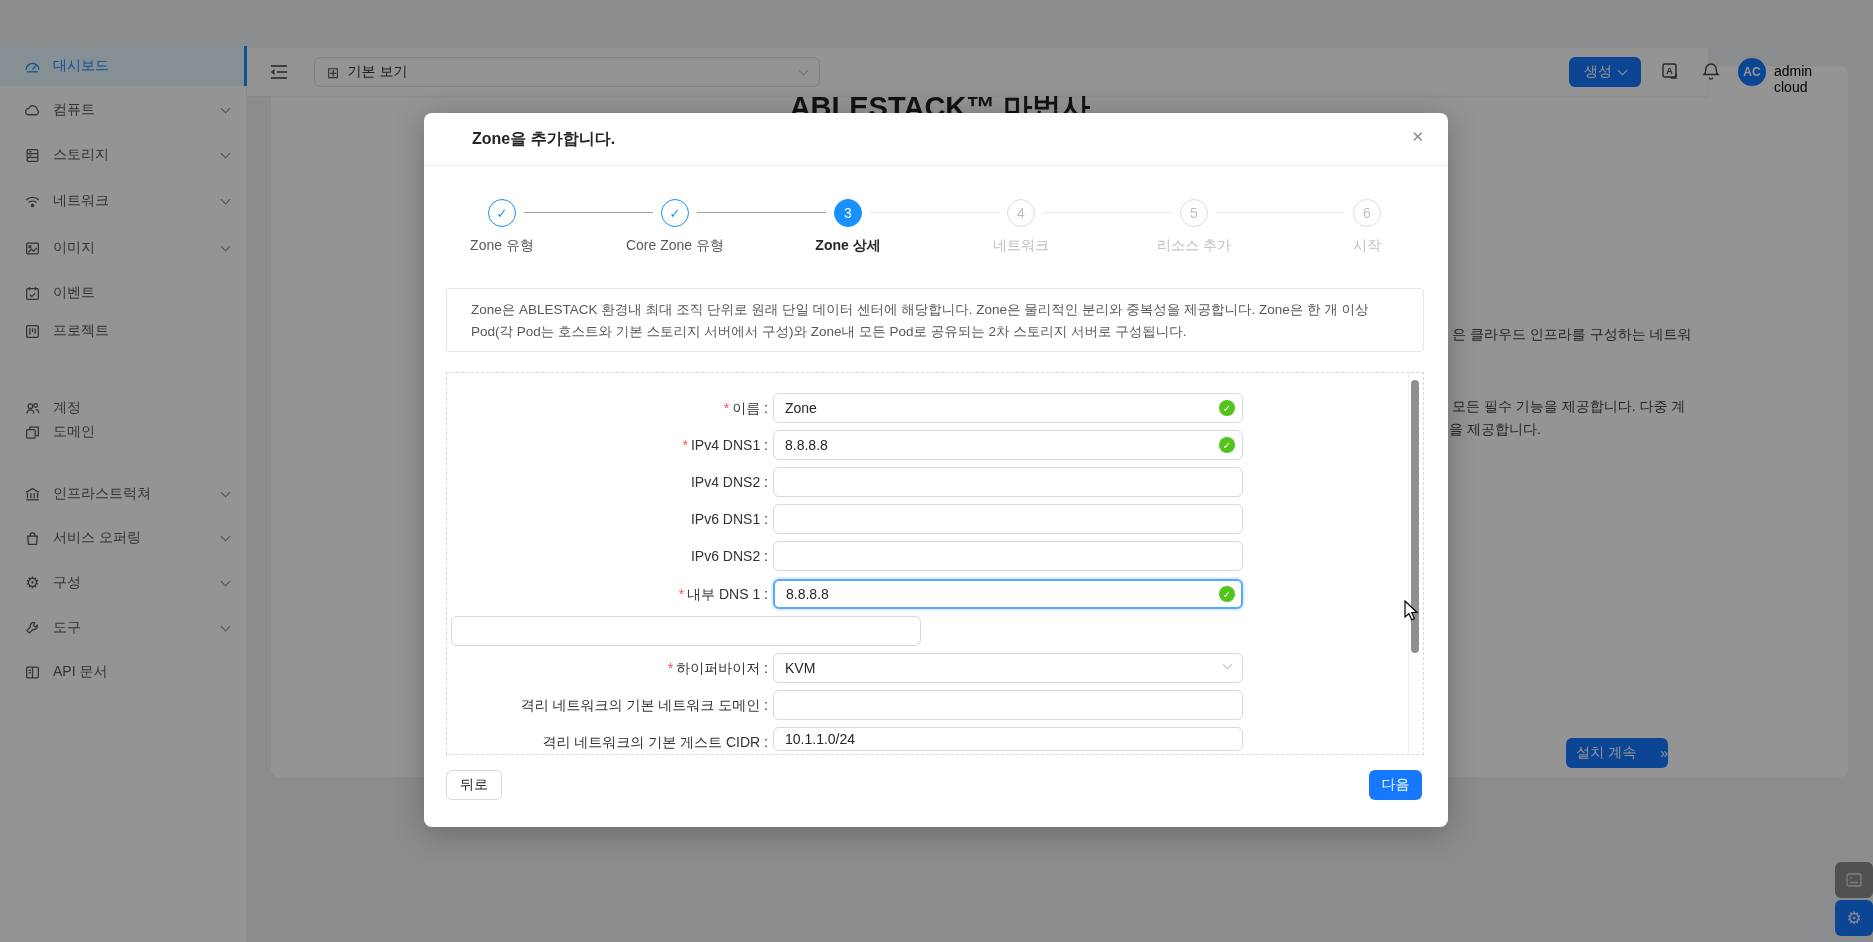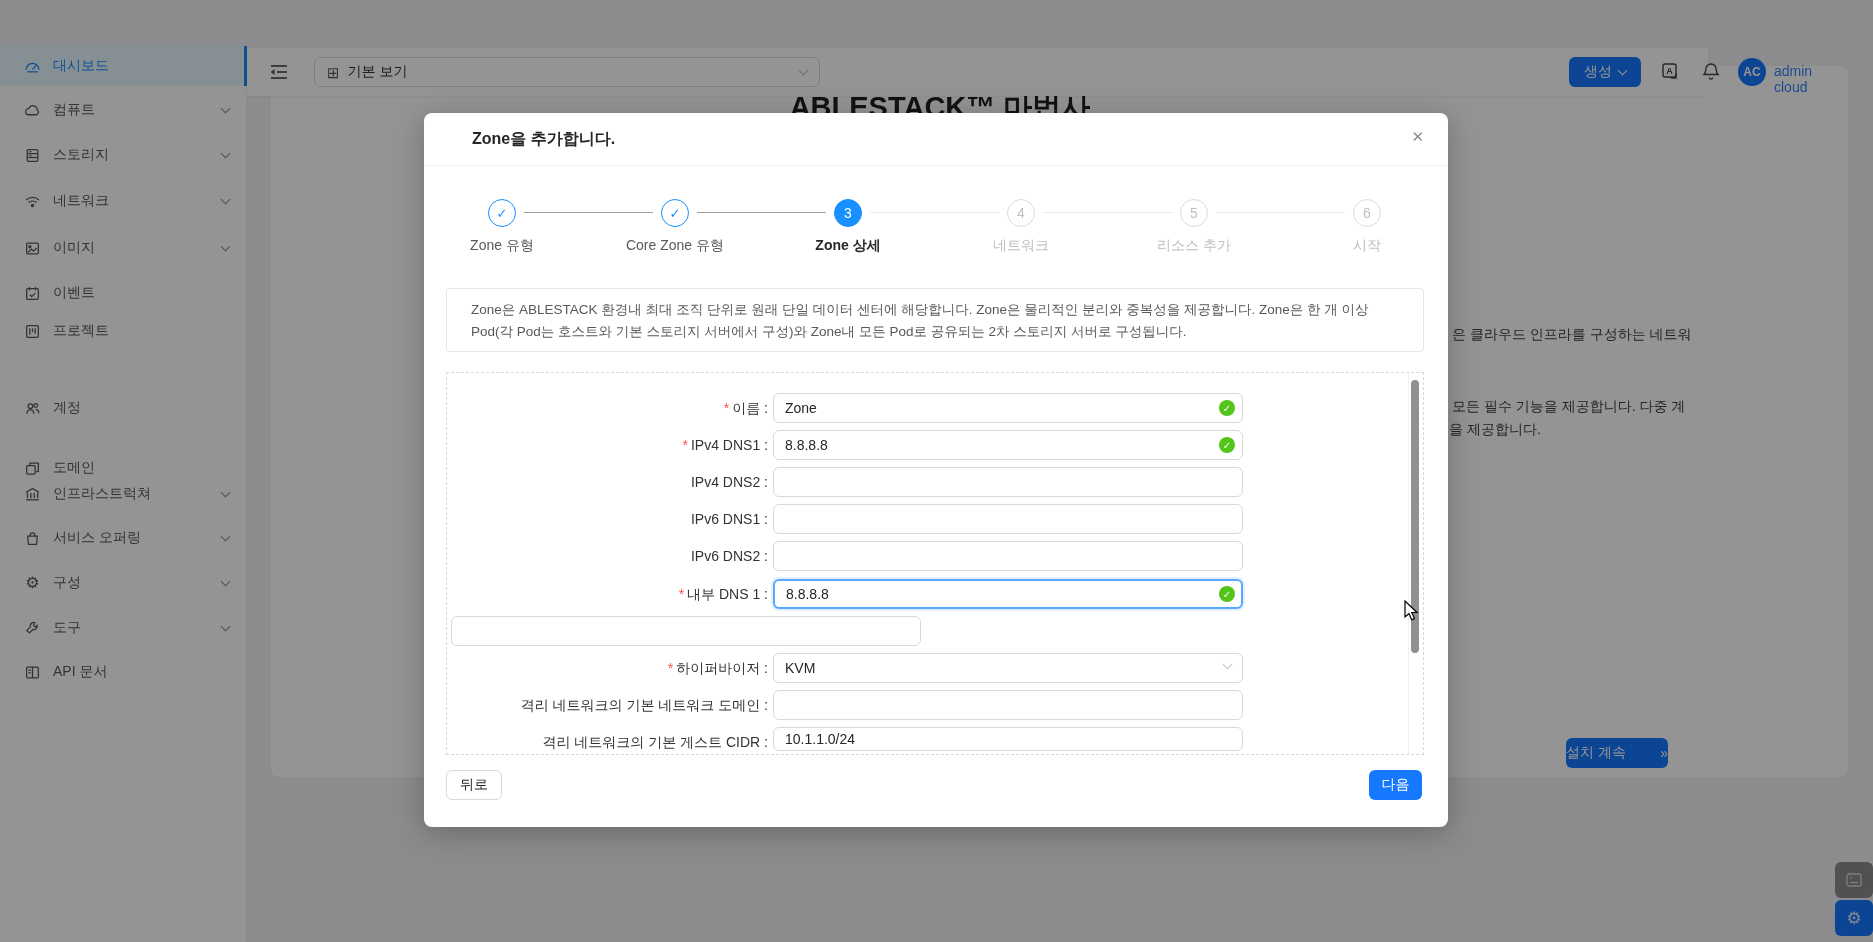--- a/index.html
+++ b/index.html
@@ -14,37 +14,37 @@
   .logo-text b { color:#2a8cbf; font-weight:800; }
   .collapse { position:absolute; left:268px; top:13px; width:22px; height:22px; cursor:pointer; }
   .view-select { position:absolute; left:314px; top:9px; width:506px; height:30px; border:1px solid #d9d9d9; border-radius:6px; background:#fff; display:flex; align-items:center; padding:0 12px; gap:8px; color:#333; }
   .view-select .grid-glyph { color:#595959; font-size:15px; line-height:1; }
   .chev { width:7px; height:7px; border-right:1.5px solid #bfbfbf; border-bottom:1.5px solid #bfbfbf; transform:rotate(45deg); display:inline-block; margin-top:-3px; }
   .view-select .chev { margin-left:auto; }
   .create-btn { position:absolute; left:1569px; top:9px; width:72px; height:30px; background:#1677ff; border-radius:6px; color:#fff; display:flex; align-items:center; justify-content:center; gap:7px; cursor:pointer; }
   .create-btn .chev { border-color:#fff; }
   .hdr-icon { position:absolute; top:13px; width:22px; height:22px; cursor:pointer; }
   .avatar { position:absolute; left:1738px; top:10px; width:28px; height:28px; border-radius:50%; background:#1677ff; color:#fff; font-size:12px; font-weight:700; display:flex; align-items:center; justify-content:center; cursor:pointer; }
-  .username { position:absolute; left:1774px; top:15px; color:#3b82f6; }
+  .username { position:absolute; left:1774px; top:15px; color:#000000; }
 
   
   .sidebar { position:absolute; left:0; top:48px; width:247px; height:894px; background:#fff; border-right:1px solid #f0f0f0; z-index:2;text-align:right; }
   .side-item { position:absolute; left:0; width:247px; height:40px; display:flex; align-items:center; padding-left:24px; gap:12px; color:#595959; cursor:pointer; }
   .side-item .ic { width:17px; height:17px; flex:0 0 17px; display:flex; align-items:center; justify-content:center; }
   .side-item svg { stroke:#595959; fill:none; stroke-width:1.2; }
   .side-item .glyph { font-size:16px; color:#595959; line-height:1; }
   .side-item .chev { margin-left:auto; margin-right:18px; border-color:#8c8c8c; }
   .side-item.active { background:#e6f7ff; color:#1890ff; border-right:3px solid #1890ff; }
   .side-item.active svg { stroke:#1890ff; }
 
   
   .main-card { position:absolute; left:271px; top:66px; width:1577px; height:711px; background:#fff; border-radius:8px; z-index:1; }
   .wizard-title { position:absolute; left:700px; top:88px; width:480px; text-align:center; font-size:29px; font-weight:700; color:#1f1f1f; z-index:1; }
   .bg-frag { position:absolute; color:#404040; z-index:1; white-space:nowrap; }
-  .continue-btn { position:absolute; left:1566px; top:738px; width:102px; height:30px; background:#1677ff; border-radius:6px; color:#fff; display:flex; align-items:center; justify-content:space-between; gap:24px; z-index:1; cursor:pointer; }
+  .continue-btn { position:absolute; left:1566px; top:738px; width:102px; height:30px; background:#1677ff; border-radius:6px; color:#fff; display:flex; align-items:center; justify-content:flex-end; gap:24px; z-index:1; cursor:pointer; }
 
   
   .float-btn { position:absolute; left:1835px; width:38px; height:36px; border-radius:6px; display:flex; align-items:center; justify-content:center; z-index:1; cursor:pointer; }
   .float-console { top:862px; background:#8c8c8c; }
   .float-gear { top:900px; background:#1677ff; color:rgba(255,255,255,.85); font-size:17px; }
 
   
   .overlay { position:absolute; inset:0; background:rgba(0,0,0,.42); z-index:5; }
 
   
@@ -213,21 +213,21 @@
       <span class="ic">
           <svg width="17" height="17" viewBox="0 0 16 16">
             <circle cx="6" cy="5.8" r="2.2"></circle>
             <path d="M2.8 13c0-2.2 1.5-3.7 3.2-3.7s3.2 1.5 3.2 3.7"></path>
             <circle cx="11" cy="5.2" r="1.7"></circle>
             <path d="M11 9c1.7 0 2.9 1.6 2.9 3.4"></path>
           </svg>
         </span>
       <span>계정</span>
     </div>
-    <div class="side-item" style="top:400px">
+    <div class="side-item" style="top:364px">
       <span class="ic">
           <svg width="17" height="17" viewBox="0 0 16 16">
             <rect x="2.5" y="5.2" width="8" height="8" rx="1"></rect>
             <path d="M5.5 5V3h8v8h-2"></path>
           </svg>
         </span>
       <span>도메인</span>
     </div>
     <div class="side-item" style="top:426px">
       <span class="ic">

